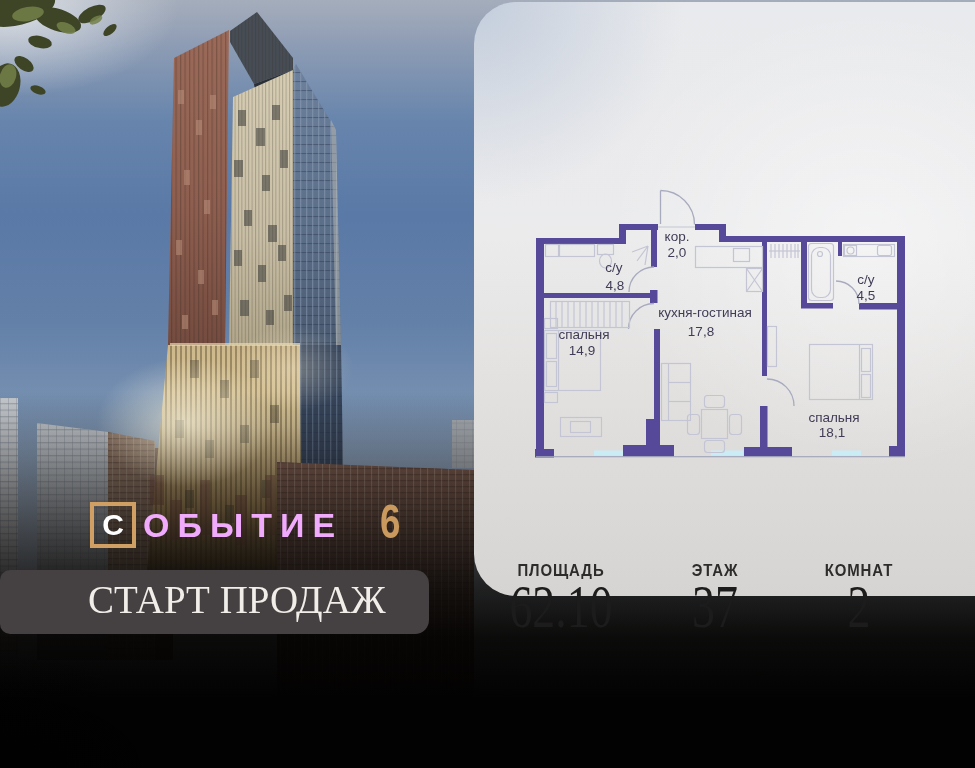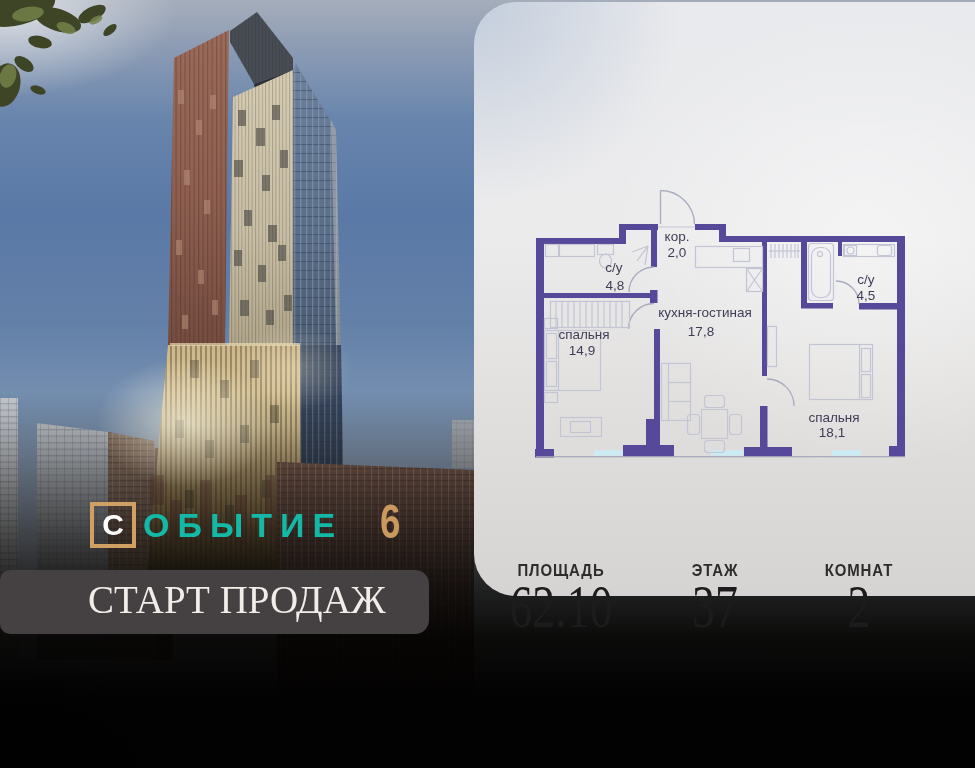--- a/index.html
+++ b/index.html
@@ -7,21 +7,21 @@
  radial-gradient(24% 16% at 1% 1%, rgba(226,229,233,.9), rgba(226,229,233,0) 72%),
  linear-gradient(180deg,#a5adbb 0%,#8d9cb4 6%,#6684ac 16%,#5a79a6 28%,#6380a8 42%,#7b94b3 55%,#9cadc4 66%,#bac6d4 76%,#cbd4dd 85%,#d2dae1 100%);}
 #scene{position:absolute;left:0;top:0;filter:blur(.6px)}
 #vig{position:absolute;inset:0;background:
  radial-gradient(13% 12% at 19% 55%, rgba(255,250,228,.6), rgba(255,250,228,0) 70%),
  radial-gradient(9% 8% at 30% 48%, rgba(250,240,215,.32), rgba(250,240,215,0) 70%),
  radial-gradient(40% 26% at 0% 100%, rgba(0,0,0,.6), rgba(0,0,0,0) 62%),
  linear-gradient(180deg, rgba(0,0,0,0) 51%, rgba(14,12,10,.25) 58%, rgba(12,10,8,.48) 64%, rgba(10,8,6,.68) 70%, rgba(7,6,5,.85) 76%, rgba(4,3,2,.96) 83%, #030202 91%);}
 #logobox{position:absolute;left:90px;top:502px;width:46px;height:46px;box-sizing:border-box;border:4px solid #cf9f63}
 #logoC{position:absolute;left:92px;top:502px;width:42px;height:46px;color:#fff;font-weight:bold;font-size:30px;line-height:46px;text-align:center}
-#logotx{position:absolute;left:143px;top:508px;color:#14b8a6;font-weight:bold;font-size:34px;letter-spacing:8px;line-height:34px}
+#logotx{position:absolute;left:143px;top:508px;color:#f0abfc;font-weight:bold;font-size:34px;letter-spacing:8px;line-height:34px}
 #logo6{position:absolute;left:380px;top:497px;color:#c9995e;font-weight:bold;font-size:49px;line-height:49px;transform:scaleX(.75);transform-origin:0 0}
 #banner{position:absolute;left:0;top:570px;width:429px;height:64px;background:#454041;border-radius:10px 14px 14px 10px}
 #bantx{position:absolute;left:88px;top:575px;font-family:"Liberation Serif",serif;font-size:41px;color:#f1eeea;white-space:nowrap;transform:scaleX(.95);transform-origin:0 0}
 #card{position:absolute;left:474px;top:2px;width:501px;height:594px;border-radius:42px 0 0 42px;background:
  radial-gradient(80% 60% at 78% 40%, rgba(255,255,255,.45), rgba(255,255,255,0) 65%),
  radial-gradient(60% 48% at 0% 0%, #c3cddc 0%, rgba(195,205,220,0) 70%),
  linear-gradient(180deg,#e9eaed 0%,#ebebec 40%,#e0dedc 72%,#d6d4d2 100%)}
 .lab{position:absolute;transform:translateX(-50%) scaleX(.88);font-size:17px;font-weight:bold;letter-spacing:1px;color:#2e2c2b;white-space:nowrap}
 .val{position:absolute;transform:translateX(-50%) scaleX(.74);font-family:"Liberation Serif",serif;font-size:62px;color:#1d1c1c;white-space:nowrap}
 </style></head>

